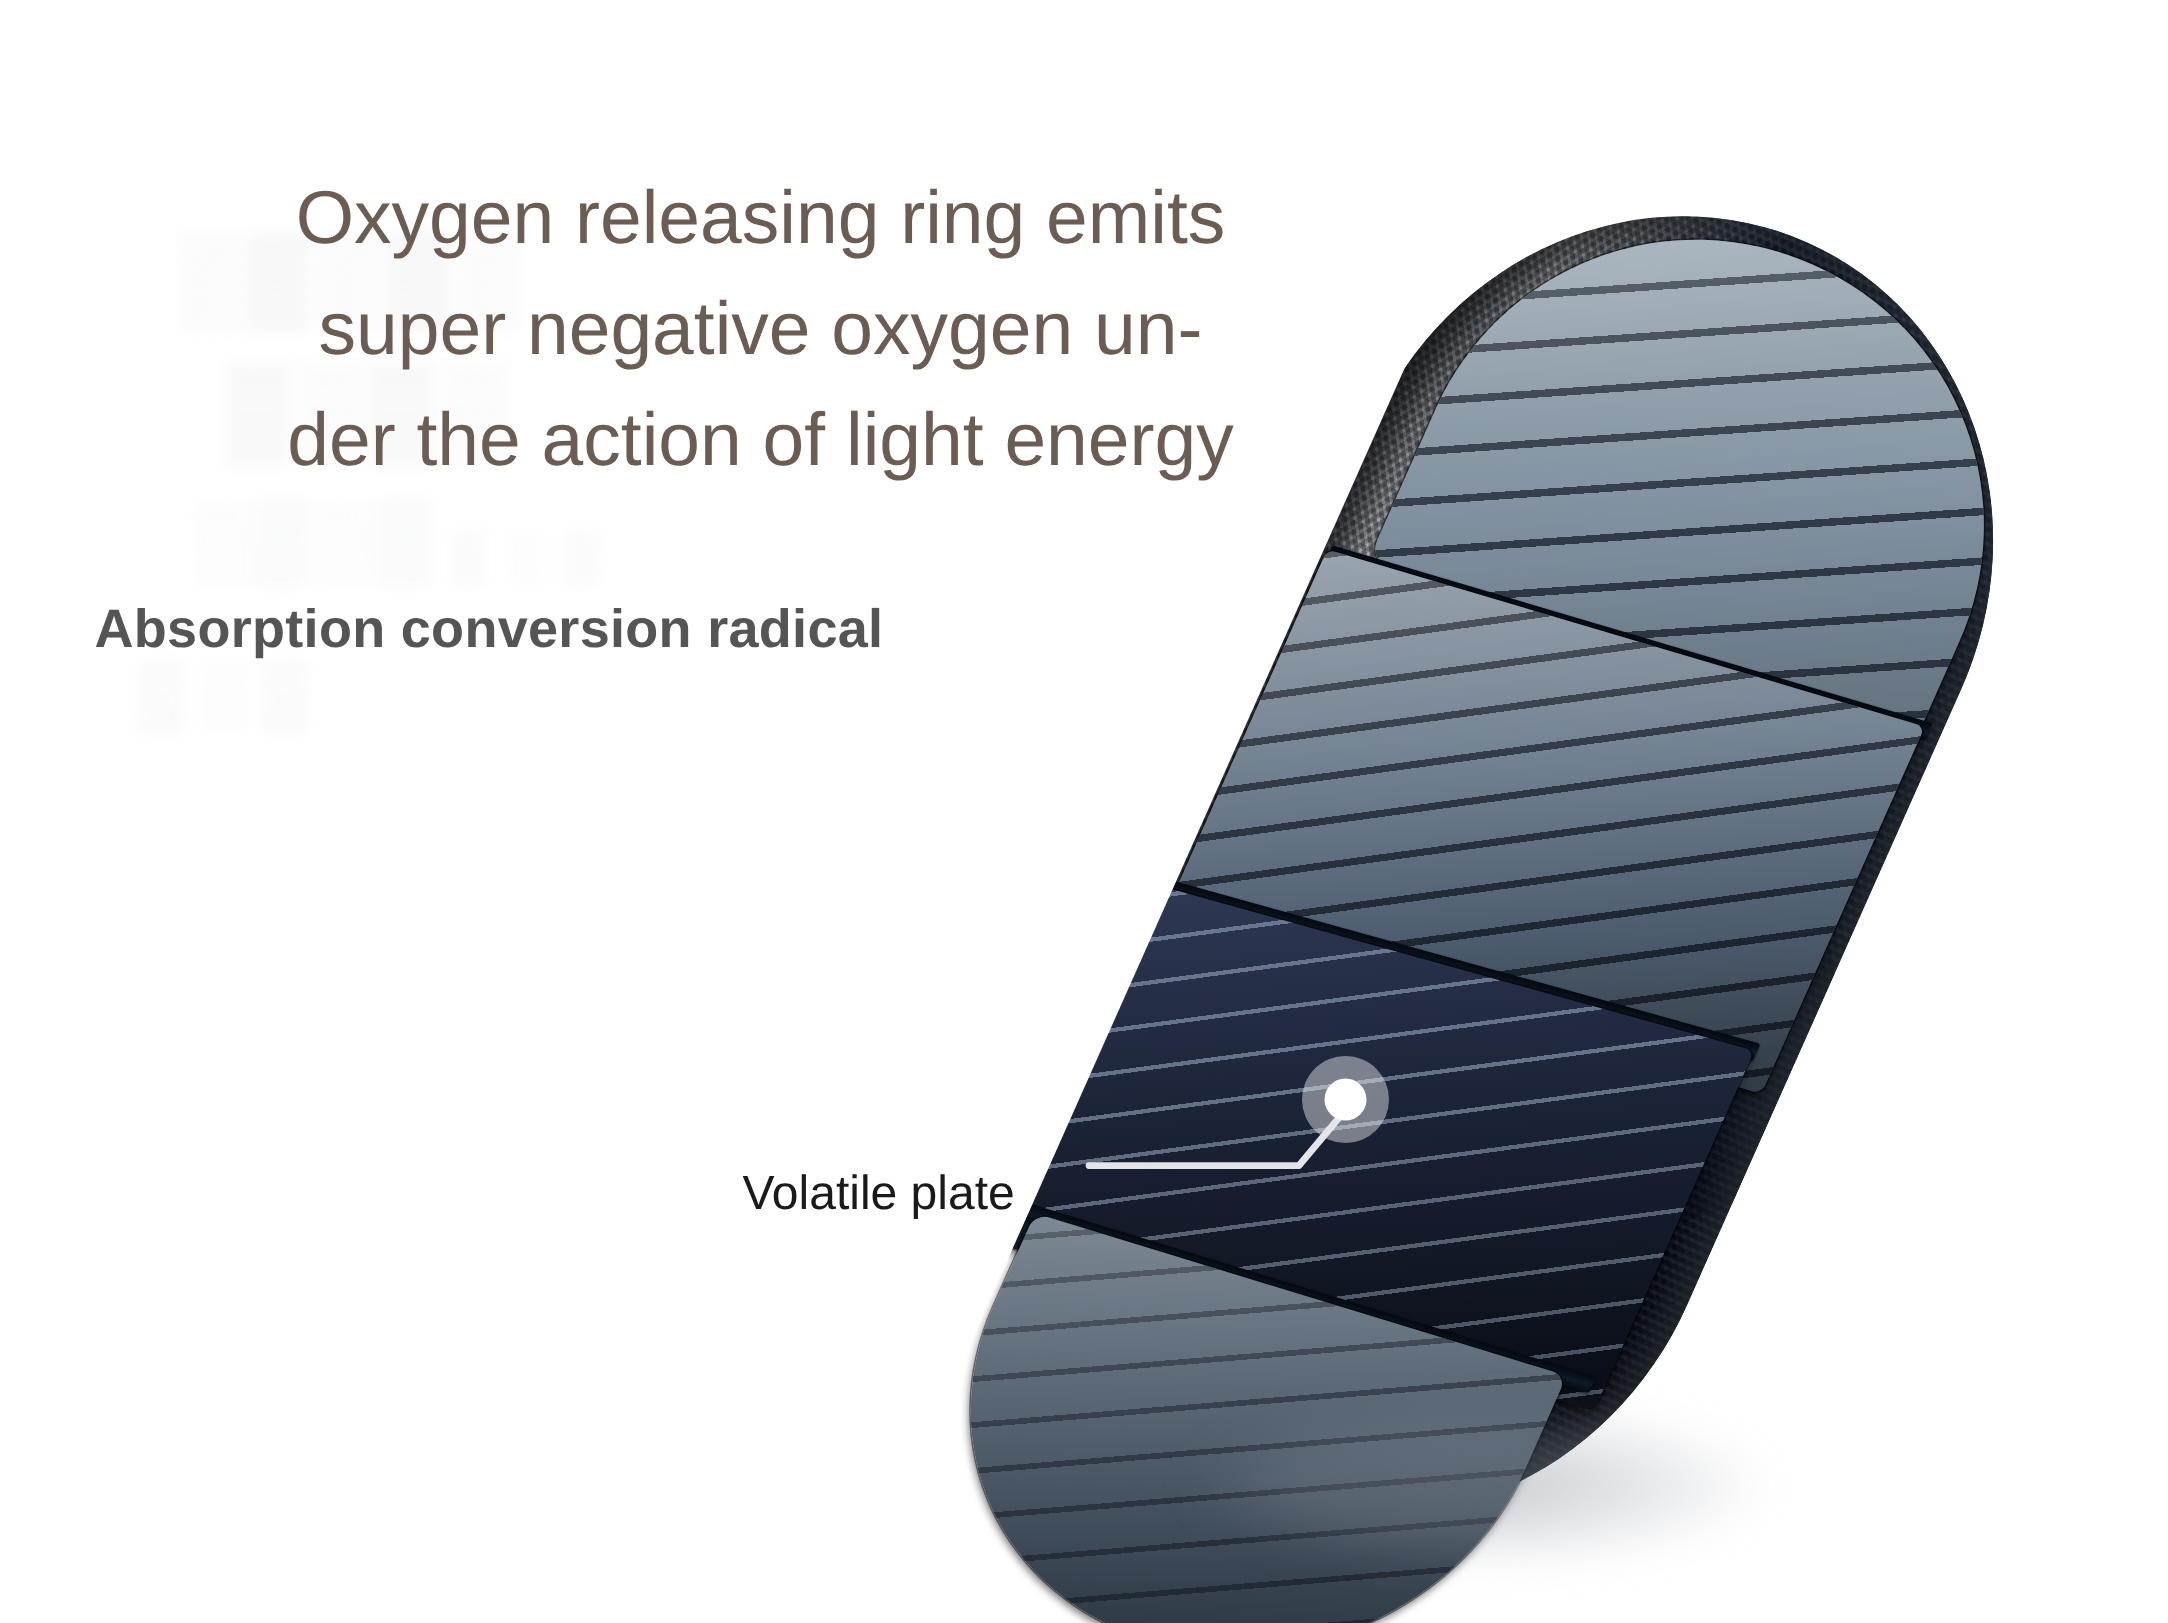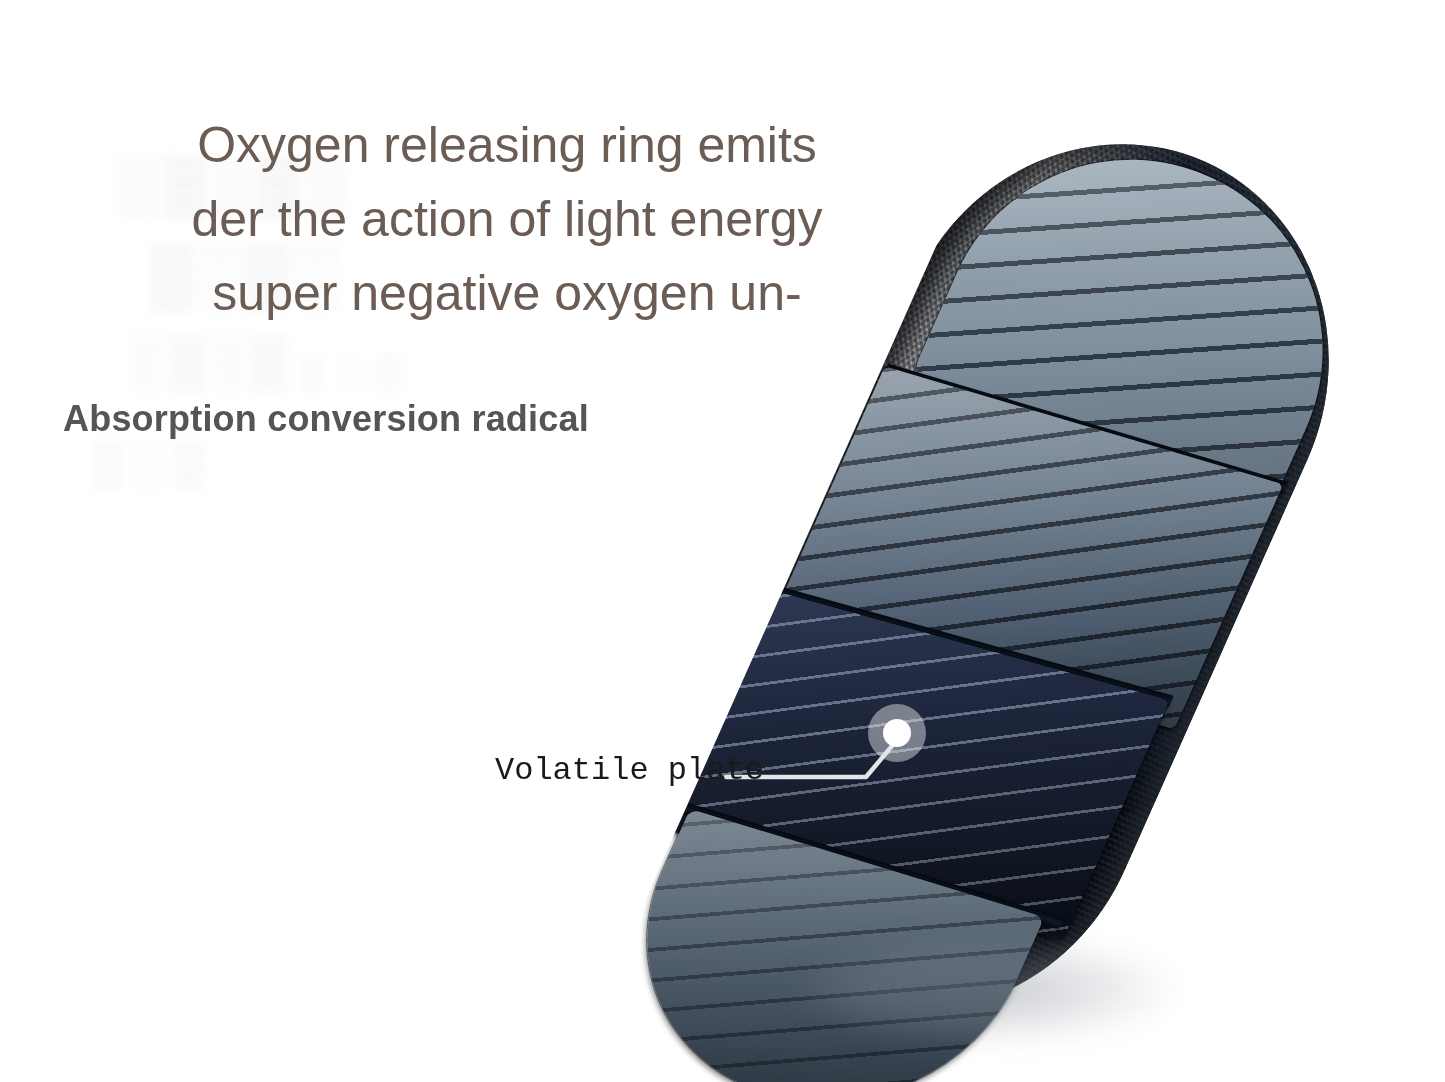--- a/index.html
+++ b/index.html
@@ -66,28 +66,27 @@
     font-size: 36px;
     line-height: 46px;
     font-weight: 700;
     letter-spacing: .2px;
   }
 
   
   .callout-label {
     position: absolute;
     left: 495px;
-    top: 752px;
+    top: 776px;
     z-index: 9;
     color: #1a1a1a;
     font-size: 32px;
     line-height: 38px;
     font-weight: 400;
     white-space: nowrap;
-    font-family: Liberation Mono, monospace;
   }
   .callout-svg {
     position: absolute;
     left: 0; top: 0;
     width: 1445px; height: 1082px;
     z-index: 9;
     pointer-events: none;
   }
 
   
@@ -384,22 +383,22 @@
         <div class="stripes"></div>
         <div class="sheen"></div>
       </div>
 
       <div class="mask-left"></div>
     </div>
   </div>
 
   <div class="headline">
     <span class="ln">Oxygen releasing ring emits</span>
+    <span class="ln">super negative oxygen un-</span>
     <span class="ln">der the action of light energy</span>
-    <span class="ln">super negative oxygen un-</span>
   </div>
 
   <div class="subtitle">Absorption conversion radical</div>
 
   <svg class="callout-svg" viewBox="0 0 1445 1082" xmlns="http://www.w3.org/2000/svg">
     <circle cx="897" cy="733" r="29" fill="#ffffff" opacity="0.42"></circle>
     <path d="M 726 777 L 866 777 L 897 740" fill="none" stroke="#e3e5e8" stroke-width="4.5" stroke-linecap="round" stroke-linejoin="round"></path>
     <circle cx="897" cy="733" r="14" fill="#ffffff"></circle>
   </svg>
 

